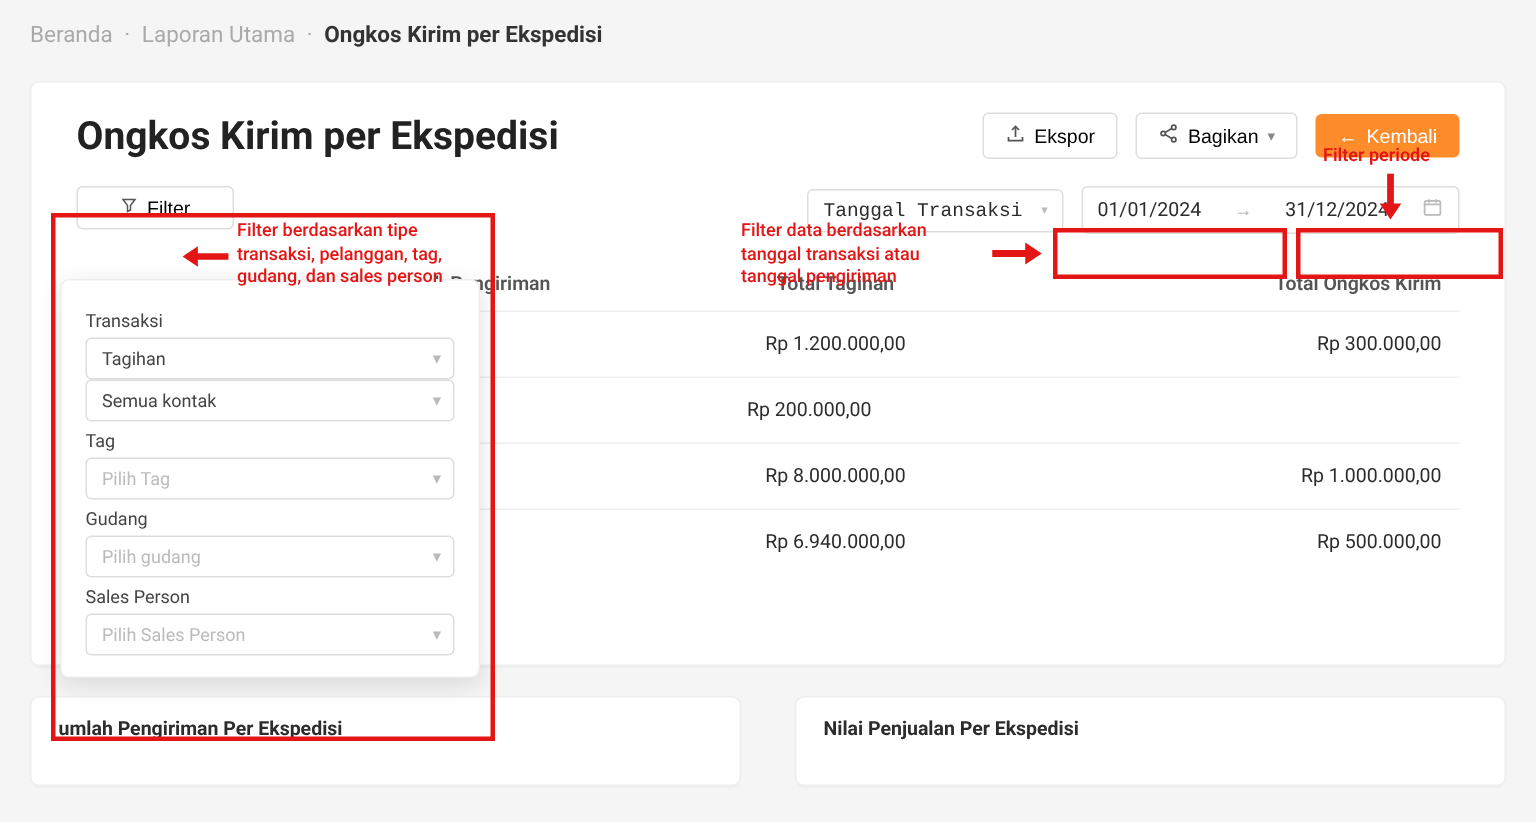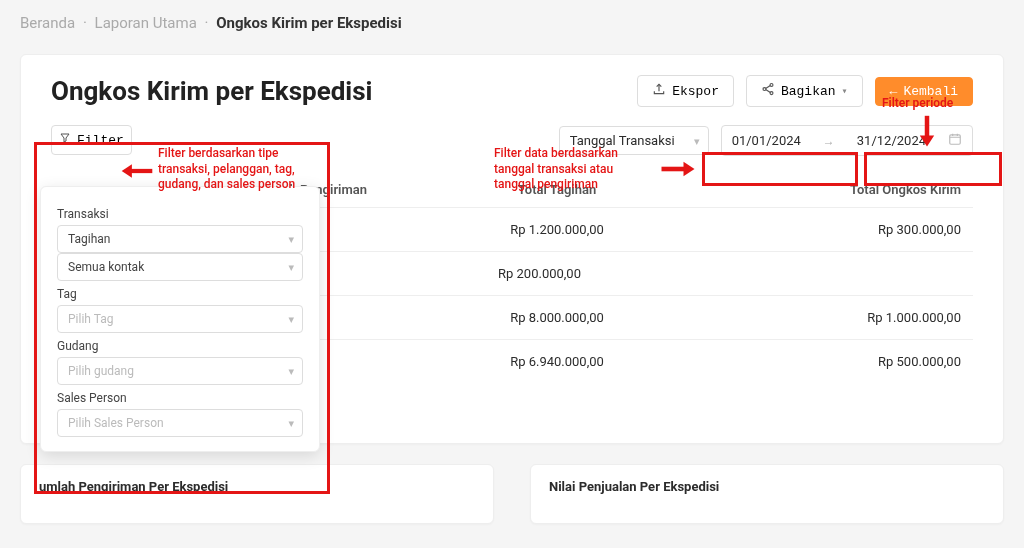--- a/index.html
+++ b/index.html
@@ -5,26 +5,26 @@
   * { box-sizing: border-box; margin: 0; padding: 0; }
   body { font-family: -apple-system, BlinkMacSystemFont, "Segoe UI", Roboto, sans-serif; background: #f5f5f5; color: #2c2c2c; font-size: 13px; width: 1024px; }
   .page { padding: 8px 20px 40px 20px; }
   .breadcrumb { padding: 6px 0 22px 0; color: #aaa; font-size: 15px; }
   .breadcrumb span { margin-right: 4px; }
   .breadcrumb .current { color: #333; font-weight: 700; }
   .card { background: #fff; border: 1px solid #eee; border-radius: 6px; padding: 20px 30px 60px 30px; box-shadow: 0 1px 2px rgba(0,0,0,0.03); position: relative; }
   .header-row { display: flex; justify-content: space-between; align-items: center; margin-bottom: 18px; }
   .title { font-size: 26px; font-weight: 700; color: #222; }
   .header-buttons { display: flex; gap: 12px; align-items: center; }
-  .btn { border: 1px solid #ddd; background: #fff; border-radius: 4px; padding: 6px 14px; font-size: 13px; display: inline-flex; align-items: center; gap: 6px; cursor: pointer; font-family: Liberation Mono, monospace; }
+  .btn { border: 1px solid #ddd; background: #fff; border-radius: 4px; padding: 6px 14px; font-size: 13px; display: inline-flex; align-items: center; gap: 6px; cursor: pointer; }
   .btn.orange { background: #ff8c2b; border-color: #ff8c2b; color: #fff; }
   .filter-bar { display: flex; justify-content: space-between; align-items: flex-start; margin-bottom: 16px; position: relative; }
   .filter-left { display: flex; align-items: flex-start; gap: 10px; position: relative; z-index: 5; }
   .filter-right { display: flex; align-items: center; gap: 12px; }
-  .select-box { border: 1px solid #ddd; border-radius: 4px; padding: 6px 26px 6px 10px; font-size: 13px; position: relative; background: #fff; min-width: 150px; }
+  .select-box { border: 1px solid #ddd; border-radius: 4px; padding: 6px 26px 6px 10px; font-size: 13px; position: relative; background: #fff; min-width: 150px; font-family: Liberation Mono, monospace; }
   .date-range { display: flex; align-items: center; border: 1px solid #ddd; border-radius: 4px; background: #fff; padding: 6px 10px; gap: 22px; min-width: 230px; font-size: 13px; }
   .date-range .arrow-thin { color: #aaa; font-size: 12px; flex: 1; text-align: center; }
   .red-box { position: absolute; border: 3px solid #e41515; pointer-events: none; z-index: 20; }
   .annot { position: absolute; color: #e41515; font-size: 12px; line-height: 1.3; font-weight: 500; z-index: 20; }
   .filter-panel { position: absolute; top: 186px; left: 40px; width: 280px; background: #fff; border: 1px solid #eee; border-radius: 6px; box-shadow: 0 4px 16px rgba(0,0,0,0.12); padding: 14px 16px; z-index: 15; }
   .filter-panel label { display: block; font-size: 12px; color: #444; margin: 6px 0 4px 0; }
   .filter-panel .sel { width: 100%; border: 1px solid #ddd; border-radius: 4px; padding: 6px 26px 6px 10px; font-size: 12px; position: relative; color: #444; background: #fff; }
   .filter-panel .sel.placeholder { color: #bbb; }
   .chev-down { position: absolute; right: 8px; top: 50%; transform: translateY(-50%); color: #bbb; font-size: 11px; pointer-events: none; }
   .table-area { margin-top: 12px; }
@@ -78,21 +78,21 @@
         </button>
         <button class="btn orange">
           <span class="icon">←</span>
           <span>Kembali</span>
         </button>
       </div>
     </div>
 
     <div class="filter-bar">
       <div class="filter-left">
-        <button class="btn" style="padding:6px 7px;">
+        <button class="btn" style="padding:6px 28px;">
           <span class="icon">
             <svg width="12" height="12" viewBox="0 0 24 24" fill="none" stroke="#555" stroke-width="2">
                 <path d="M4 4h16l-6 8v6l-4 2v-8z"></path>
               </svg>
           </span>
           <span>Filter</span>
         </button>
       </div>
       <div class="filter-right">
         <div class="select-box">

